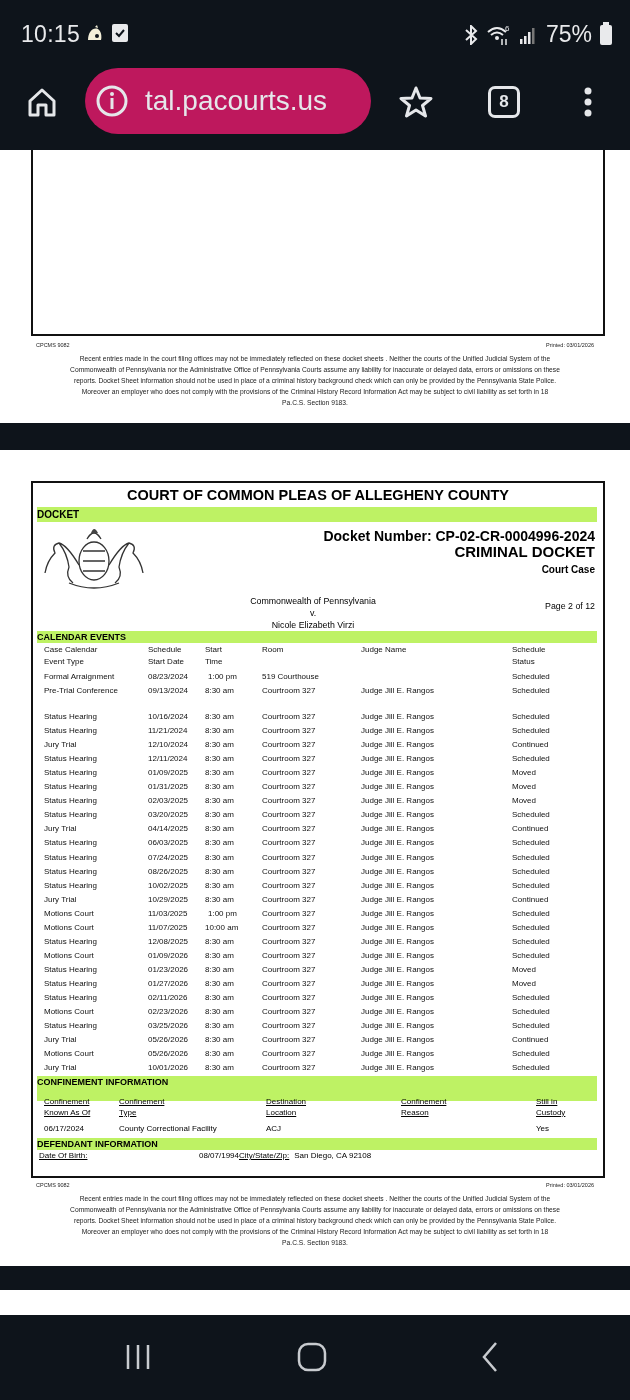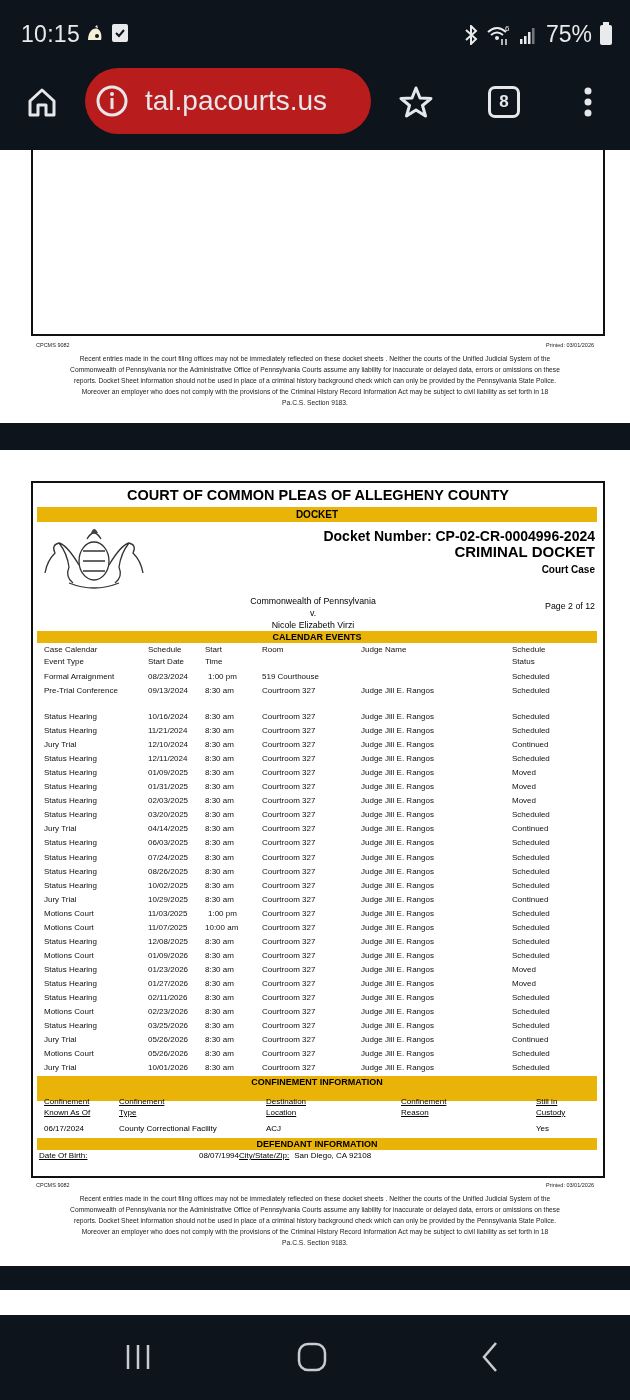--- a/index.html
+++ b/index.html
@@ -4,36 +4,36 @@
 <style>
   * { box-sizing: border-box; margin: 0; padding: 0; }
   html, body { width: 630px; height: 1400px; overflow: hidden; background: #0e141b; font-family: "Liberation Sans", sans-serif; }
   .status-bar { position: absolute; top: 0; left: 0; width: 630px; height: 68px; background: #0e141b; color: #e9eaec; }
   .status-time { position: absolute; left: 21px; top: 21px; font-size: 23px; letter-spacing: 0.3px; }
   .status-left-icons { position: absolute; left: 86px; top: 24px; display: flex; gap: 8px; align-items: center; }
   .status-right { position: absolute; right: 18px; top: 21px; display: flex; align-items: center; gap: 8px; font-size: 23px; }
   .bat { width: 12px; height: 20px; background: #e9eaec; border-radius: 2px; position: relative; }
   .bat::before { content: ""; position: absolute; top: -3px; left: 3px; width: 6px; height: 3px; background: #e9eaec; }
   .browser-bar { position: absolute; top: 68px; left: 0; width: 630px; height: 82px; background: #0e141b; }
-  .url-pill { position: absolute; left: 85px; top: 0; width: 286px; height: 66px; background: #b91c1c; border-radius: 33px; display: flex; align-items: center; }
+  .url-pill { position: absolute; left: 85px; top: 0; width: 286px; height: 66px; background: #be185d; border-radius: 33px; display: flex; align-items: center; }
   .url-text { color: #e5e7ea; font-size: 28px; margin-left: 16px; white-space: nowrap; }
   .icon-btn { position: absolute; display: flex; align-items: center; justify-content: center; color: #e5e7ea; }
   .tabs-count { width: 32px; height: 32px; border: 3px solid #e5e7ea; border-radius: 7px; font-size: 17px; font-weight: bold; display: flex; align-items: center; justify-content: center; }
   .viewport { position: absolute; top: 150px; left: 0; width: 630px; height: 1165px; background: #0e141b; overflow: hidden; }
   .page { position: absolute; left: 0; width: 630px; background: #fff; padding-left: 30px; }
   .page1 { top: 0; height: 273px; }
   .page2 { top: 300px; height: 816px; }
   .page3 { top: 1140px; height: 30px; }
   .frame { position: absolute; left: 31px; right: 25px; border: 2px solid #111; border-top-color:#111; }
   .page1 .frame { top: -4px; height: 190px; }
   .page2 .frame { top: 31px; height: 697px; }
   .footer-row { position: absolute; left: 36px; right: 36px; font-size: 5.5px; color: #222; display: flex; justify-content: space-between; }
   .disclaimer { position: absolute; left: 70px; right: 70px; font-size: 6.7px; line-height: 10.9px; color: #222; text-align: center; }
   .court-title { position: absolute; top: 4px; left: 0; right: 0; text-align: center; font-weight: bold; font-size: 14.5px; color: #000; }
-  .bar { position: absolute; left: 4px; right: 6px; background: #eab308; text-align: center; font-weight: bold; font-size: 10px; height: 15px; line-height: 15px; color: #000; }
+  .bar { position: absolute; left: 4px; right: 6px; background: #bef264; font-weight: bold; font-size: 10px; height: 15px; line-height: 15px; color: #000; }
   .seal { position: absolute; left: 6px; top: 42px; width: 110px; height: 66px; }
   .docket-num { position: absolute; right: 8px; top: 45px; font-weight: bold; font-size: 14px; }
   .crim-docket { position: absolute; right: 8px; top: 60px; font-weight: bold; font-size: 15px; }
   .court-case { position: absolute; right: 8px; top: 81px; font-weight: bold; font-size: 10px; }
   .caption { position: absolute; left: 180px; width: 200px; top: 112px; text-align: center; font-size: 8.8px; line-height: 12px; }
   .page-no { position: absolute; right: 8px; top: 118px; font-size: 8.8px; }
   .cal-table { position: absolute; left: 11px; top: 161px; font-size: 8px; color: #111; }
   .cal-head, .cal-row { display: flex; }
   .cal-head > div { line-height: 11.5px; }
   .cal-row { line-height: 14px; height: 14.05px; }

